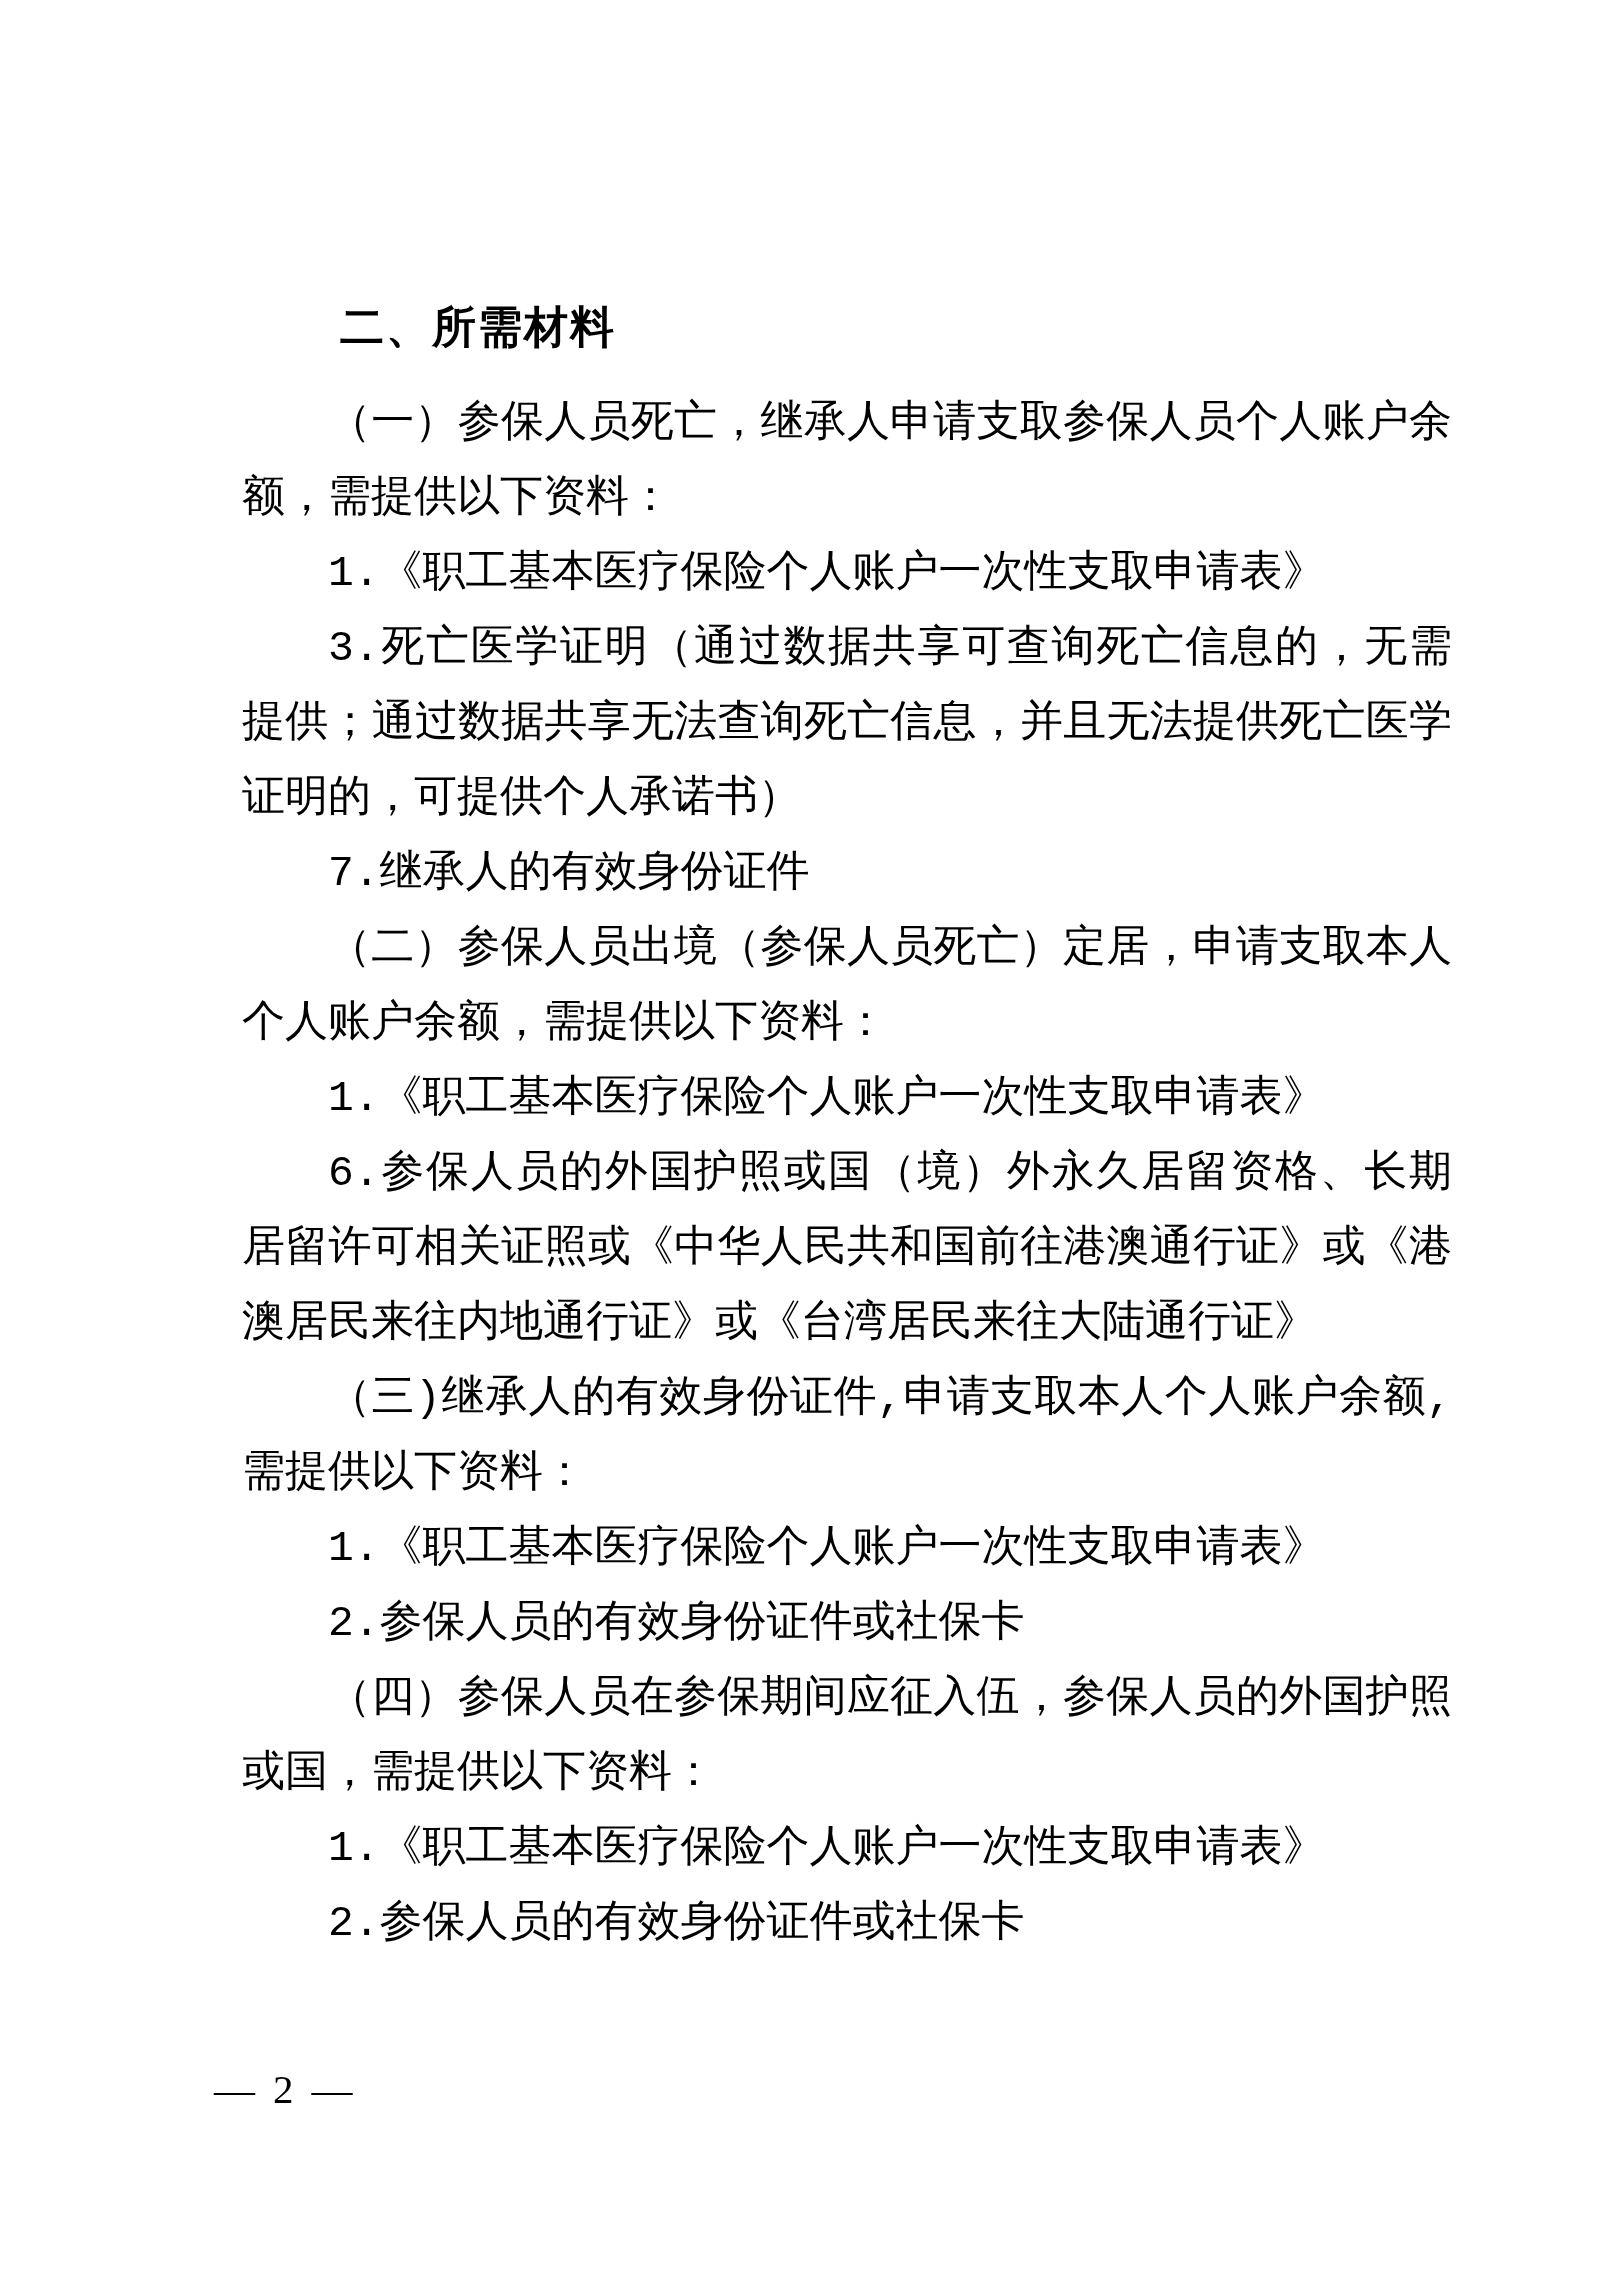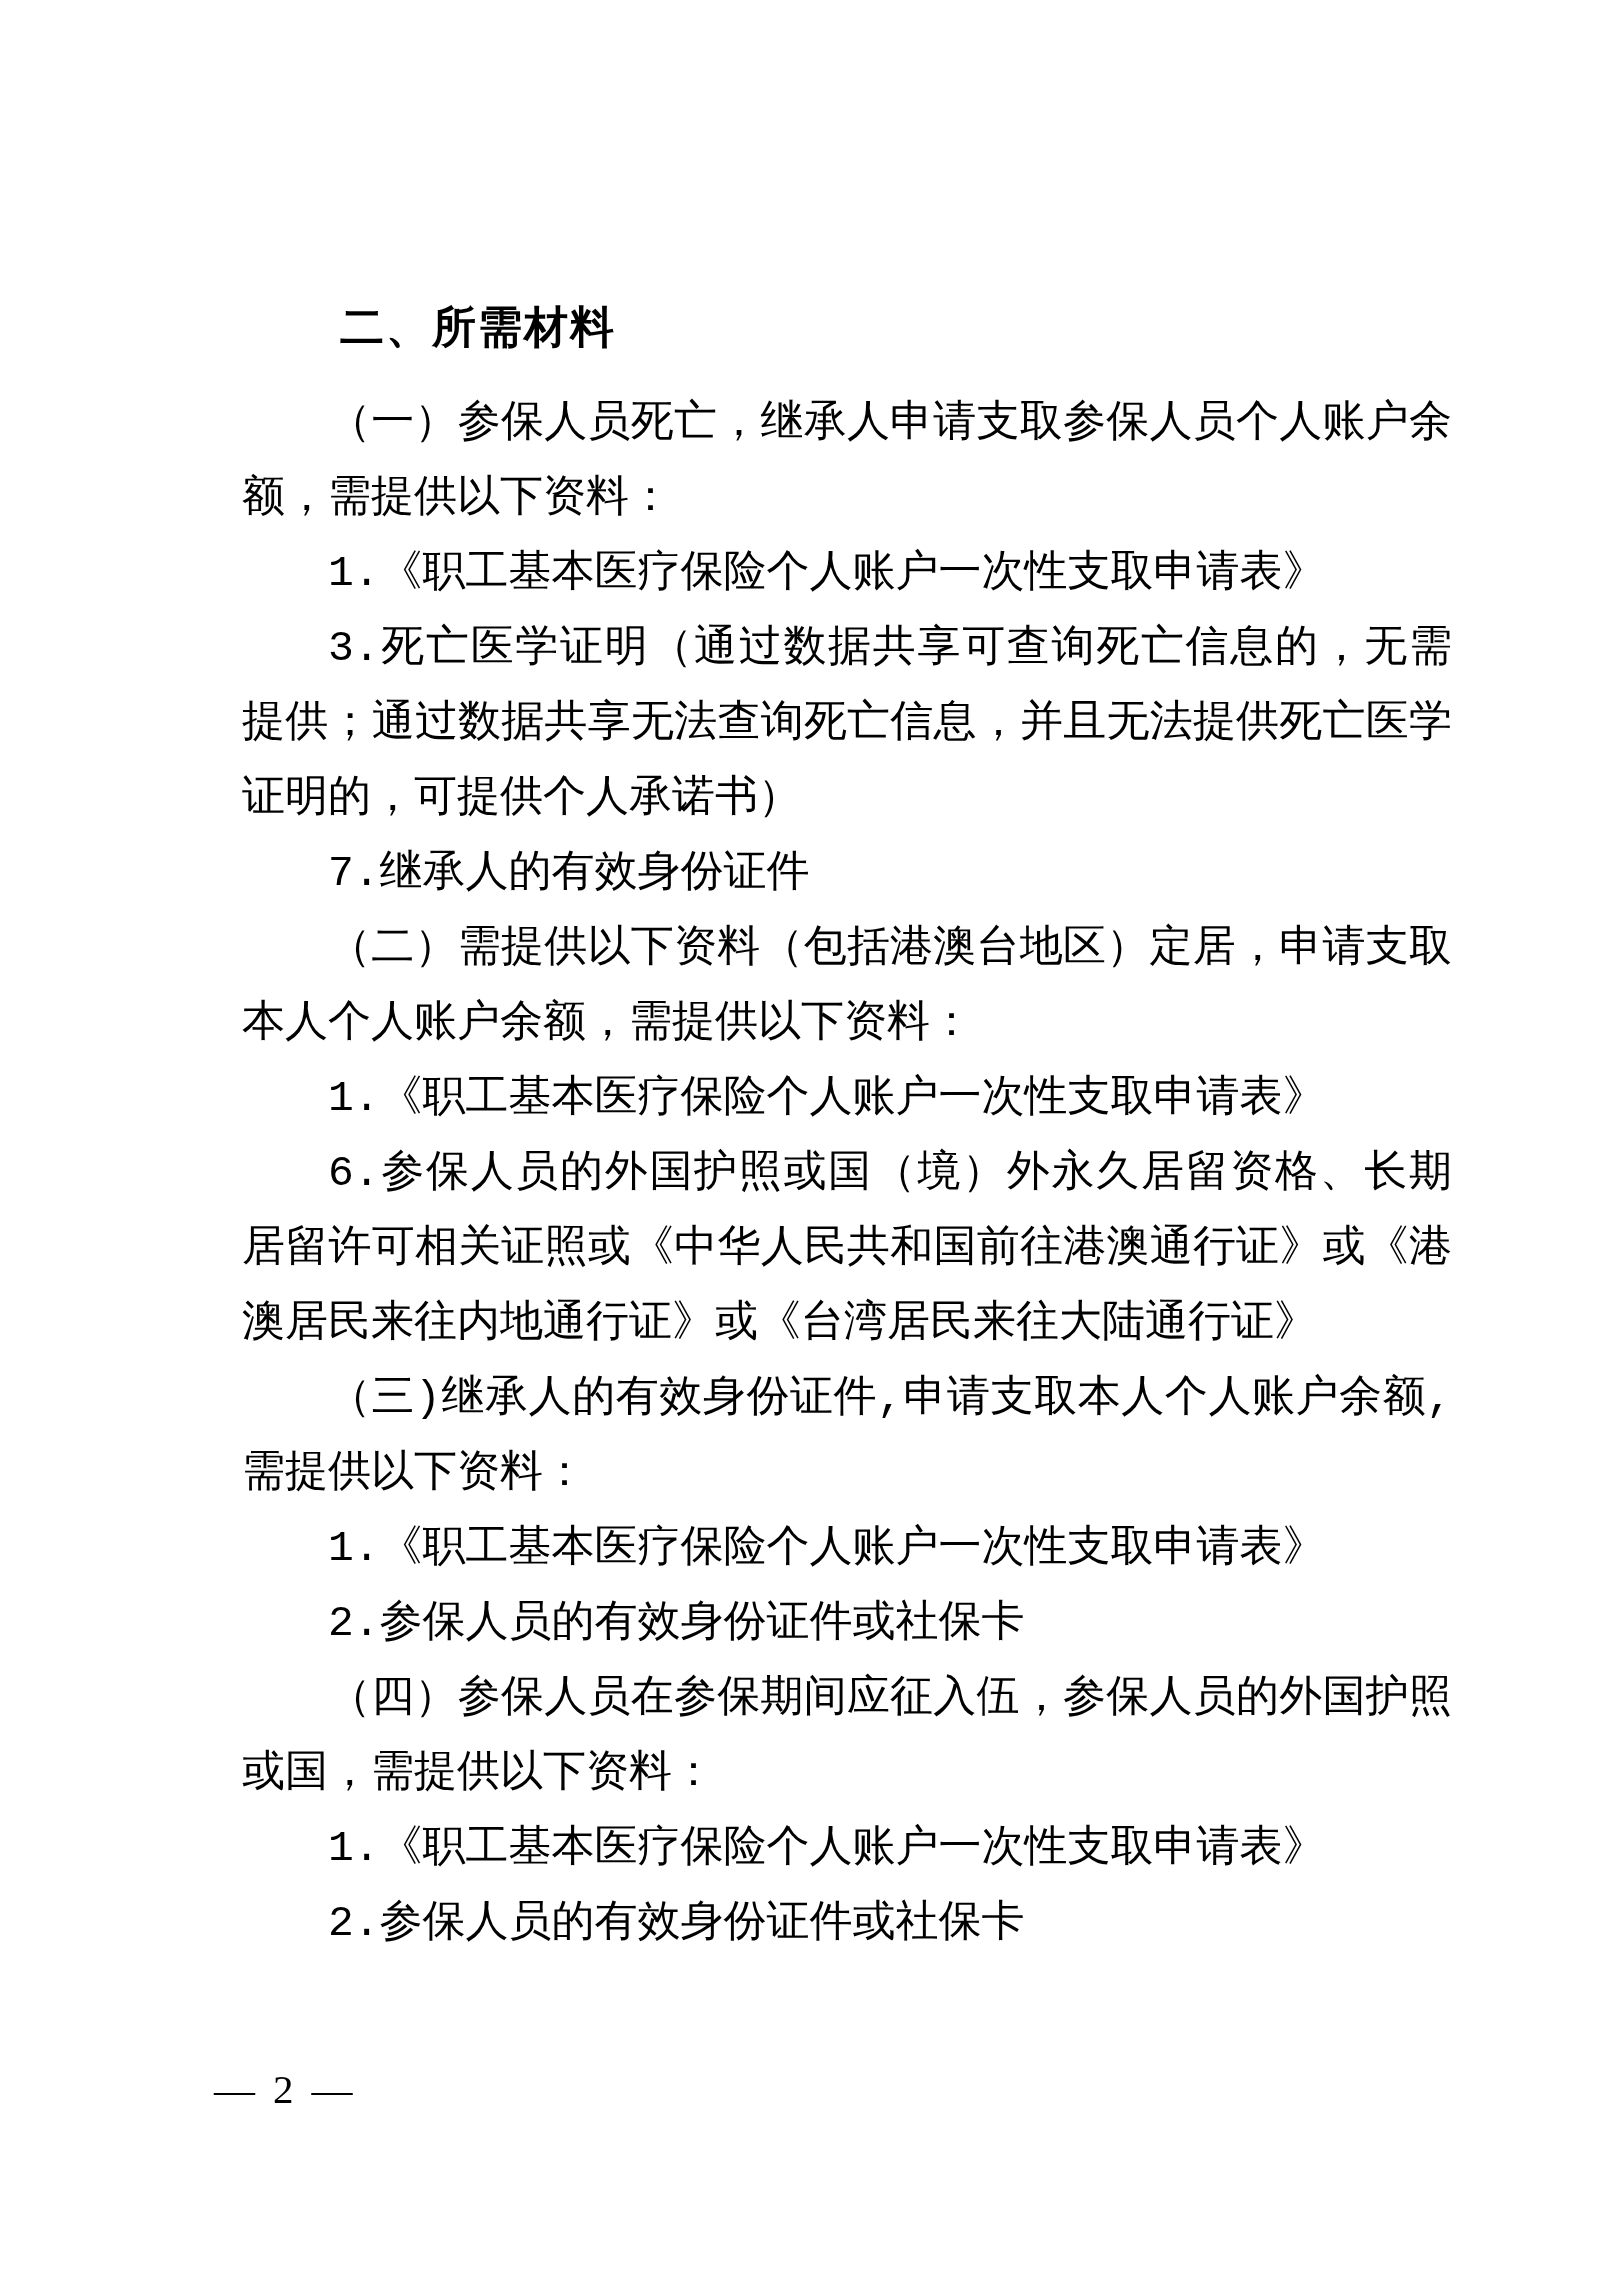--- a/index.html
+++ b/index.html
@@ -54,21 +54,21 @@
 </head>
 <body>
 
 <div class="page">
   <div class="content">
     <h2 class="heading">二、所需材料</h2>
     <p class="para">（一）参保人员死亡，继承人申请支取参保人员个人账户余额，需提供以下资料：</p>
     <p class="para">1.《职工基本医疗保险个人账户一次性支取申请表》</p>
     <p class="para">3.死亡医学证明（通过数据共享可查询死亡信息的，无需提供；通过数据共享无法查询死亡信息，并且无法提供死亡医学证明的，可提供个人承诺书）</p>
     <p class="para">7.继承人的有效身份证件</p>
-    <p class="para">（二）需提供以下资料（包括港澳台地区）定居，申请支取本人个人账户余额，需提供以下资料：</p>
+    <p class="para">（二）参保人员出境（参保人员死亡）定居，申请支取本人个人账户余额，需提供以下资料：</p>
     <p class="para">1.《职工基本医疗保险个人账户一次性支取申请表》</p>
     <p class="para">6.参保人员的外国护照或国（境）外永久居留资格、长期居留许可相关证照或《中华人民共和国前往港澳通行证》或《港澳居民来往内地通行证》或《台湾居民来往大陆通行证》</p>
     <p class="para">（三)继承人的有效身份证件,申请支取本人个人账户余额,需提供以下资料：</p>
     <p class="para">1.《职工基本医疗保险个人账户一次性支取申请表》</p>
     <p class="para">2.参保人员的有效身份证件或社保卡</p>
     <p class="para">（四）参保人员在参保期间应征入伍，参保人员的外国护照或国，需提供以下资料：</p>
     <p class="para">1.《职工基本医疗保险个人账户一次性支取申请表》</p>
     <p class="para">2.参保人员的有效身份证件或社保卡</p>
   </div>
   <div class="footer">— 2 —</div>

